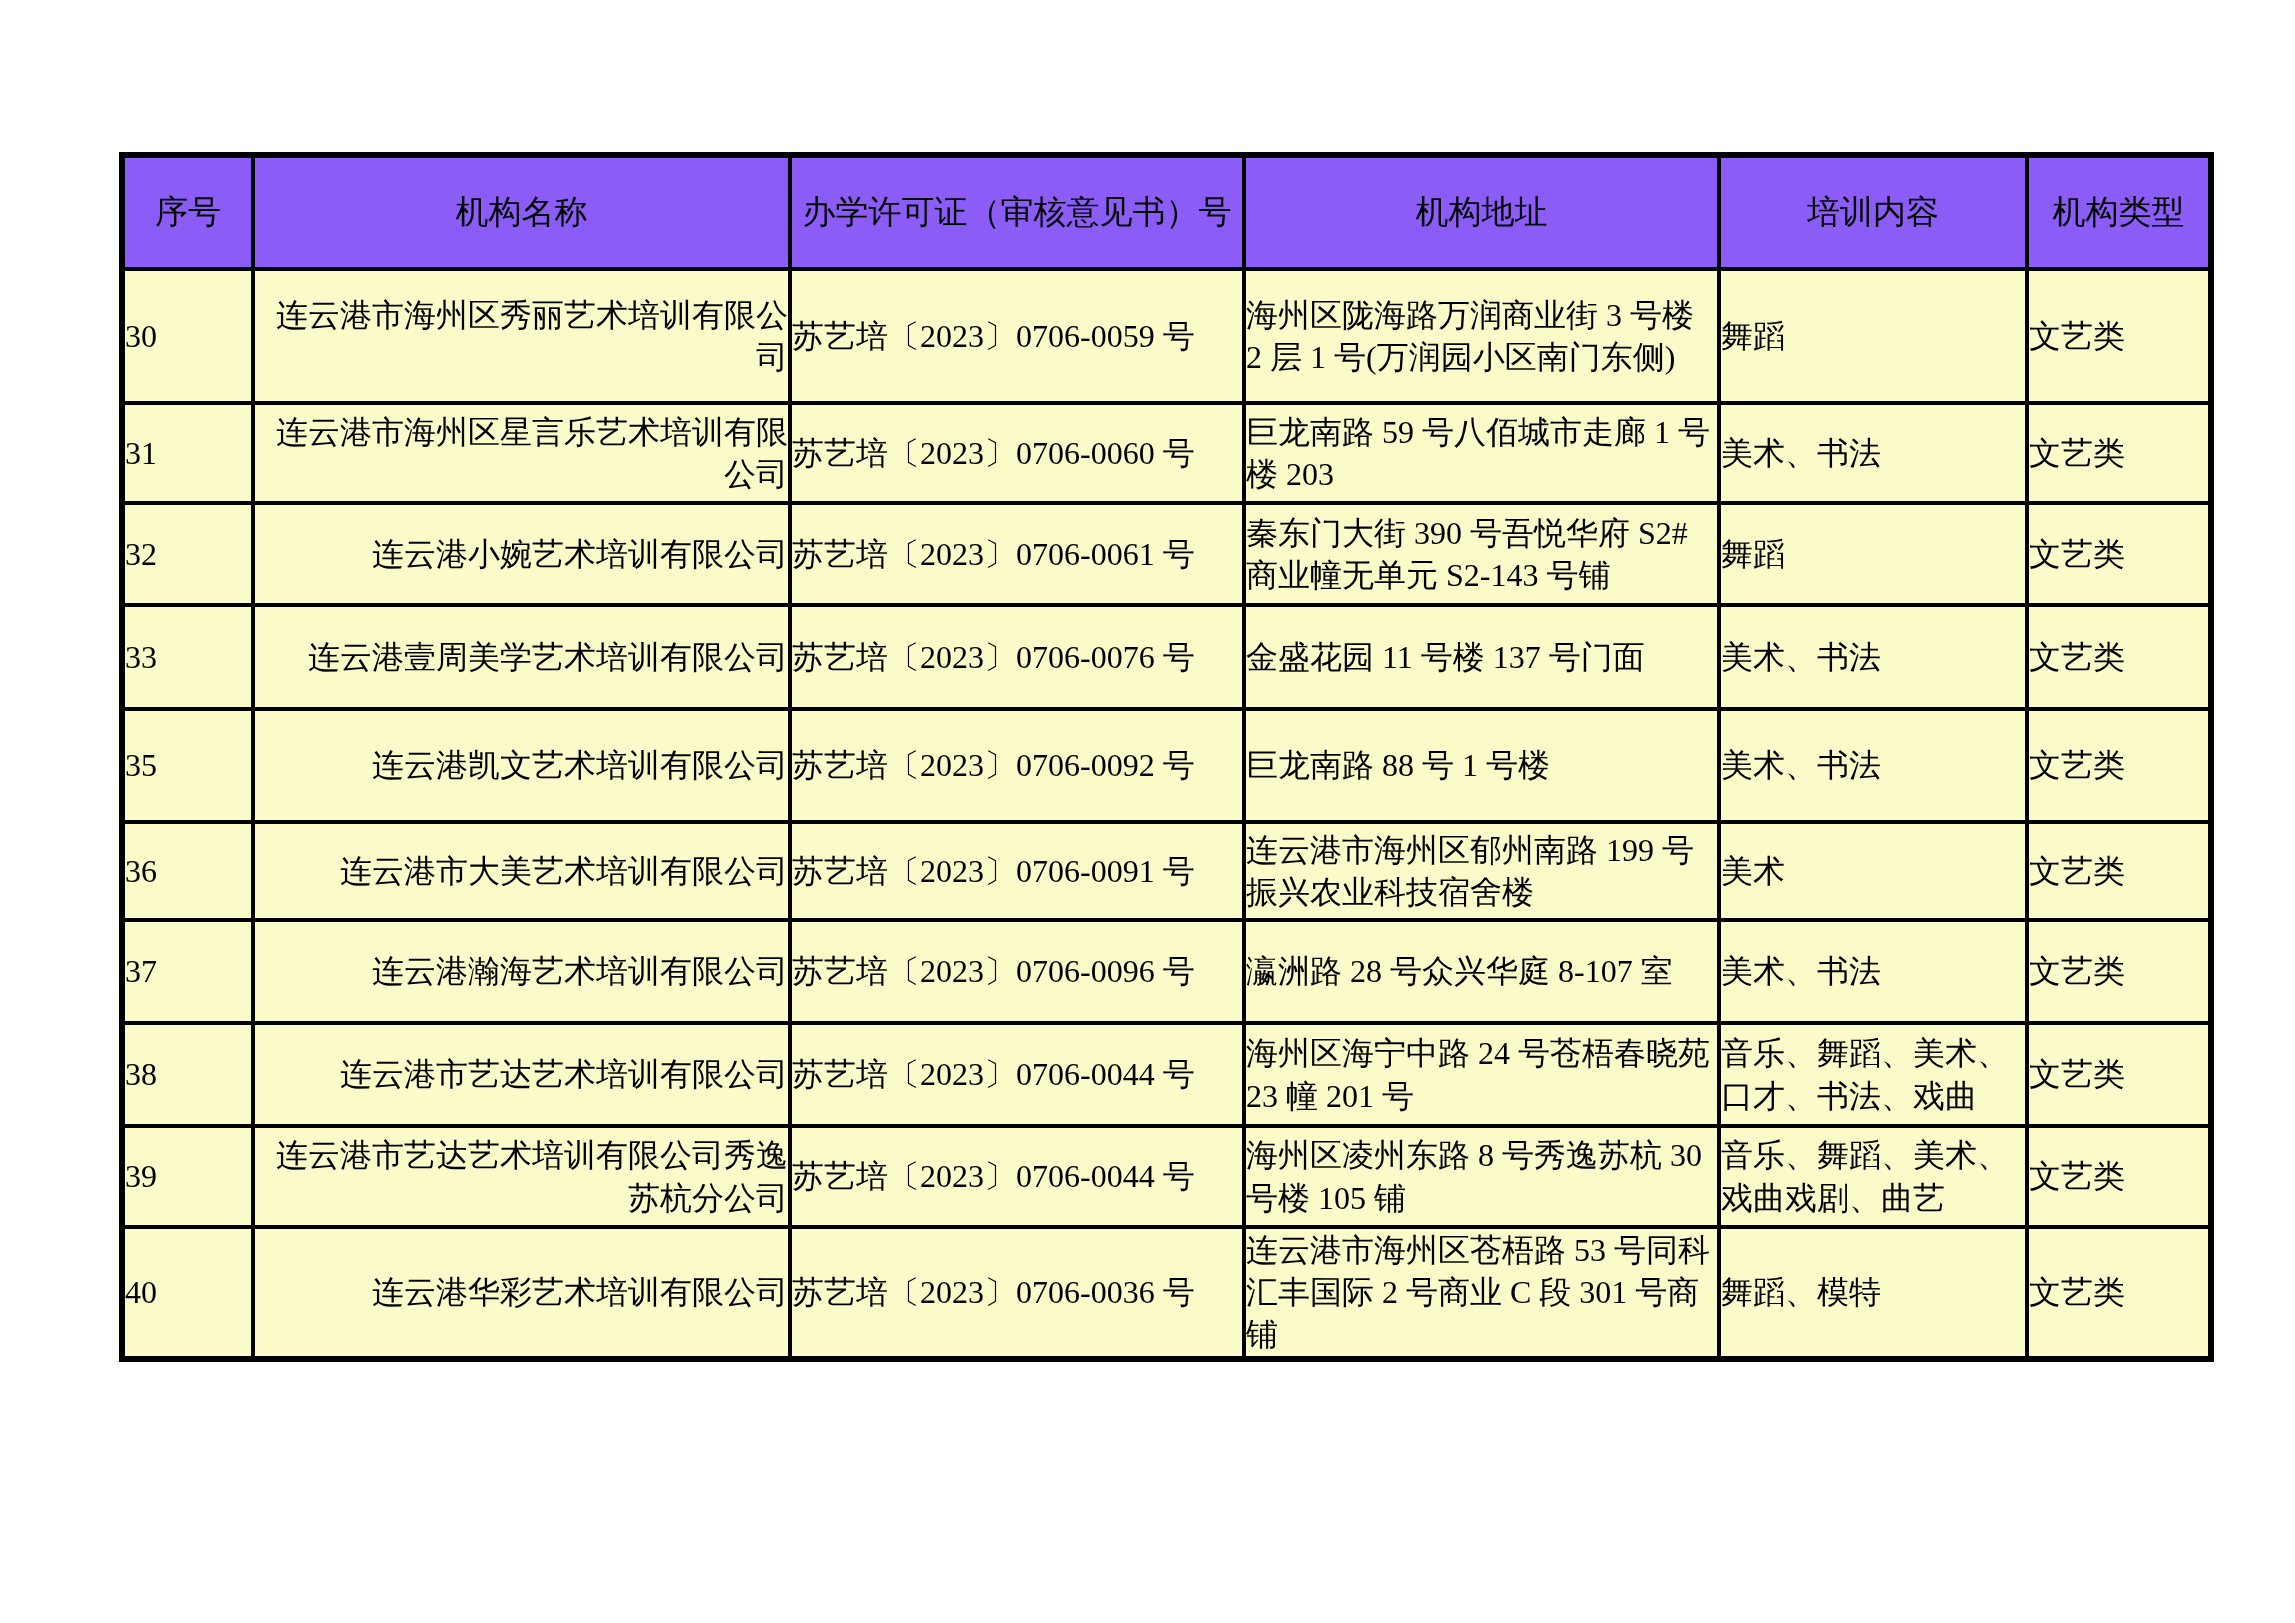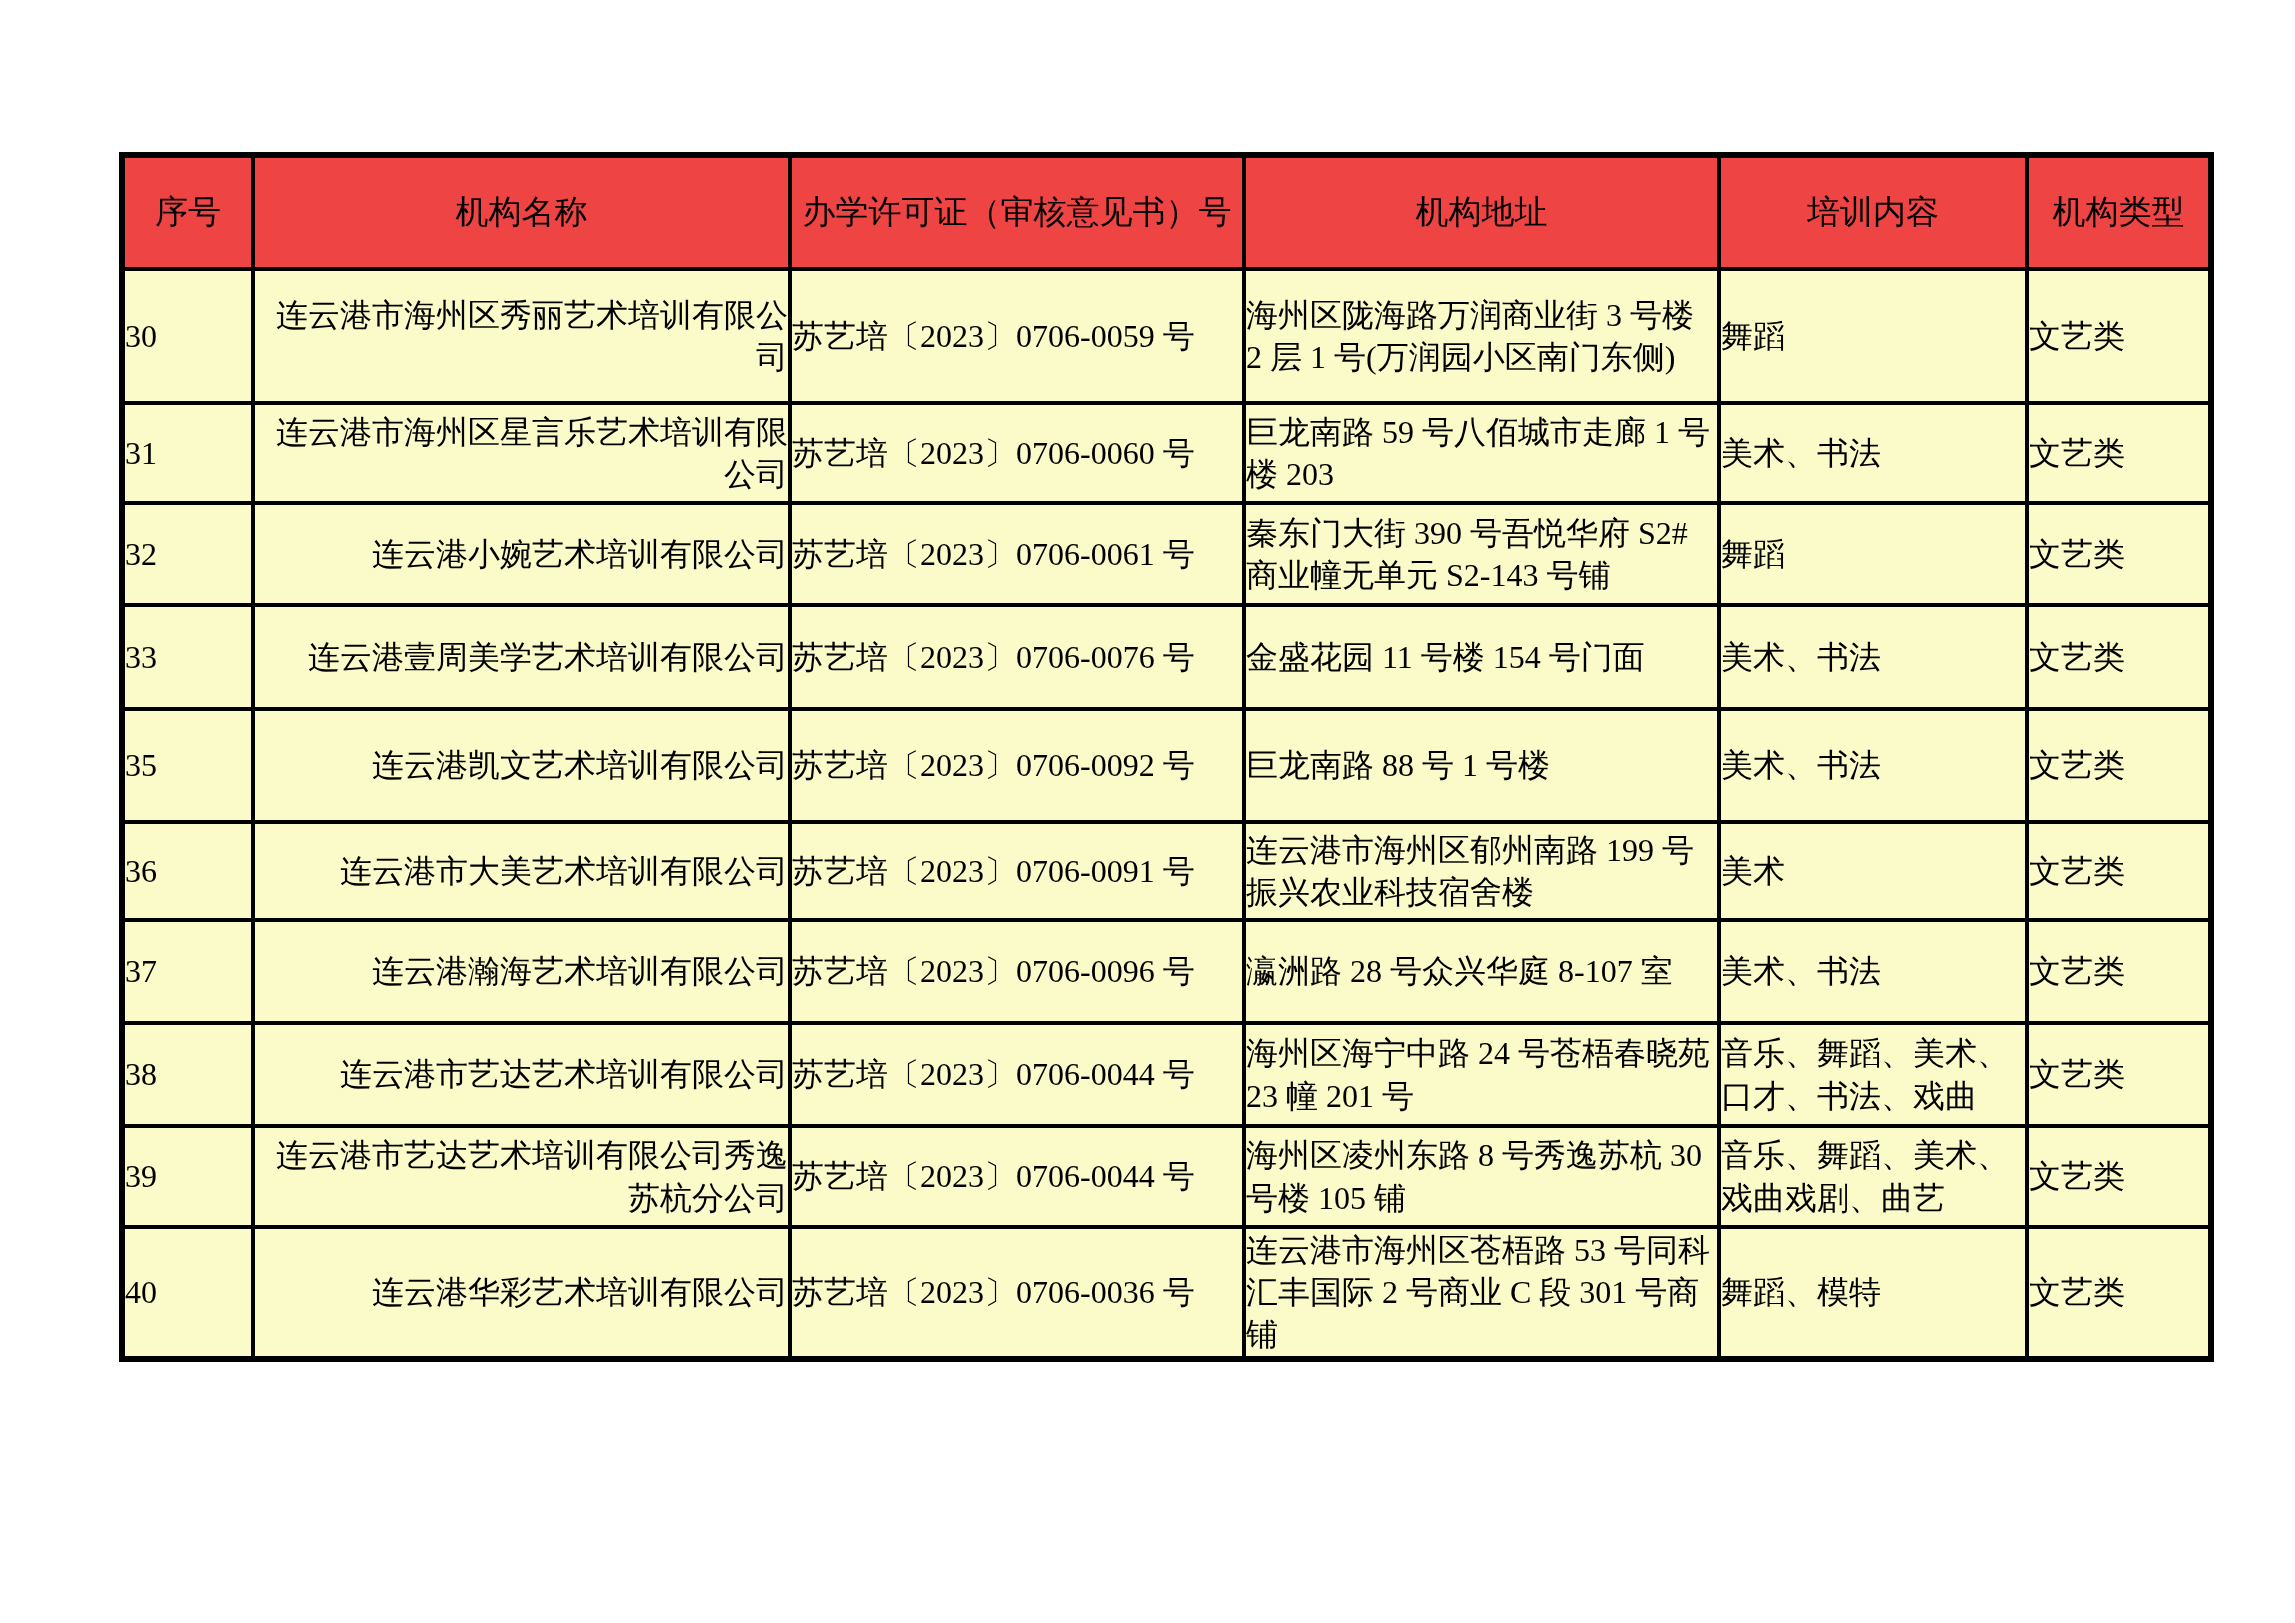--- a/index.html
+++ b/index.html
@@ -37,21 +37,21 @@
   
   col.col-no       { width: 131px; }
   col.col-name     { width: 537px; }
   col.col-license  { width: 454px; }
   col.col-address  { width: 475px; }
   col.col-content  { width: 308px; }
   col.col-type     { width: 184px; }
 
   
   tr.header-row td {
-    background: #ef4444;
+    background: #8b5cf6;
     text-align: center;
     font-size: 33px;
   }
 
   
   tbody td {
     background: #fbfbc9;
   }
   td.cell-no,
   td.cell-license,
@@ -119,21 +119,21 @@
         <td class="cell-name">连云港小婉艺术培训有限公司</td>
         <td class="cell-license">苏艺培〔2023〕0706-0061 号</td>
         <td class="cell-address">秦东门大街 390 号吾悦华府 S2#商业幢无单元 S2-143 号铺</td>
         <td class="cell-content">舞蹈</td>
         <td class="cell-type">文艺类</td>
       </tr>
       <tr style="height:104px">
         <td class="cell-no">33</td>
         <td class="cell-name">连云港壹周美学艺术培训有限公司</td>
         <td class="cell-license">苏艺培〔2023〕0706-0076 号</td>
-        <td class="cell-address">金盛花园 11 号楼 154 号门面</td>
+        <td class="cell-address">金盛花园 11 号楼 137 号门面</td>
         <td class="cell-content">美术、书法</td>
         <td class="cell-type">文艺类</td>
       </tr>
       <tr style="height:113px">
         <td class="cell-no">35</td>
         <td class="cell-name">连云港凯文艺术培训有限公司</td>
         <td class="cell-license">苏艺培〔2023〕0706-0092 号</td>
         <td class="cell-address">巨龙南路 88 号 1 号楼</td>
         <td class="cell-content">美术、书法</td>
         <td class="cell-type">文艺类</td>

